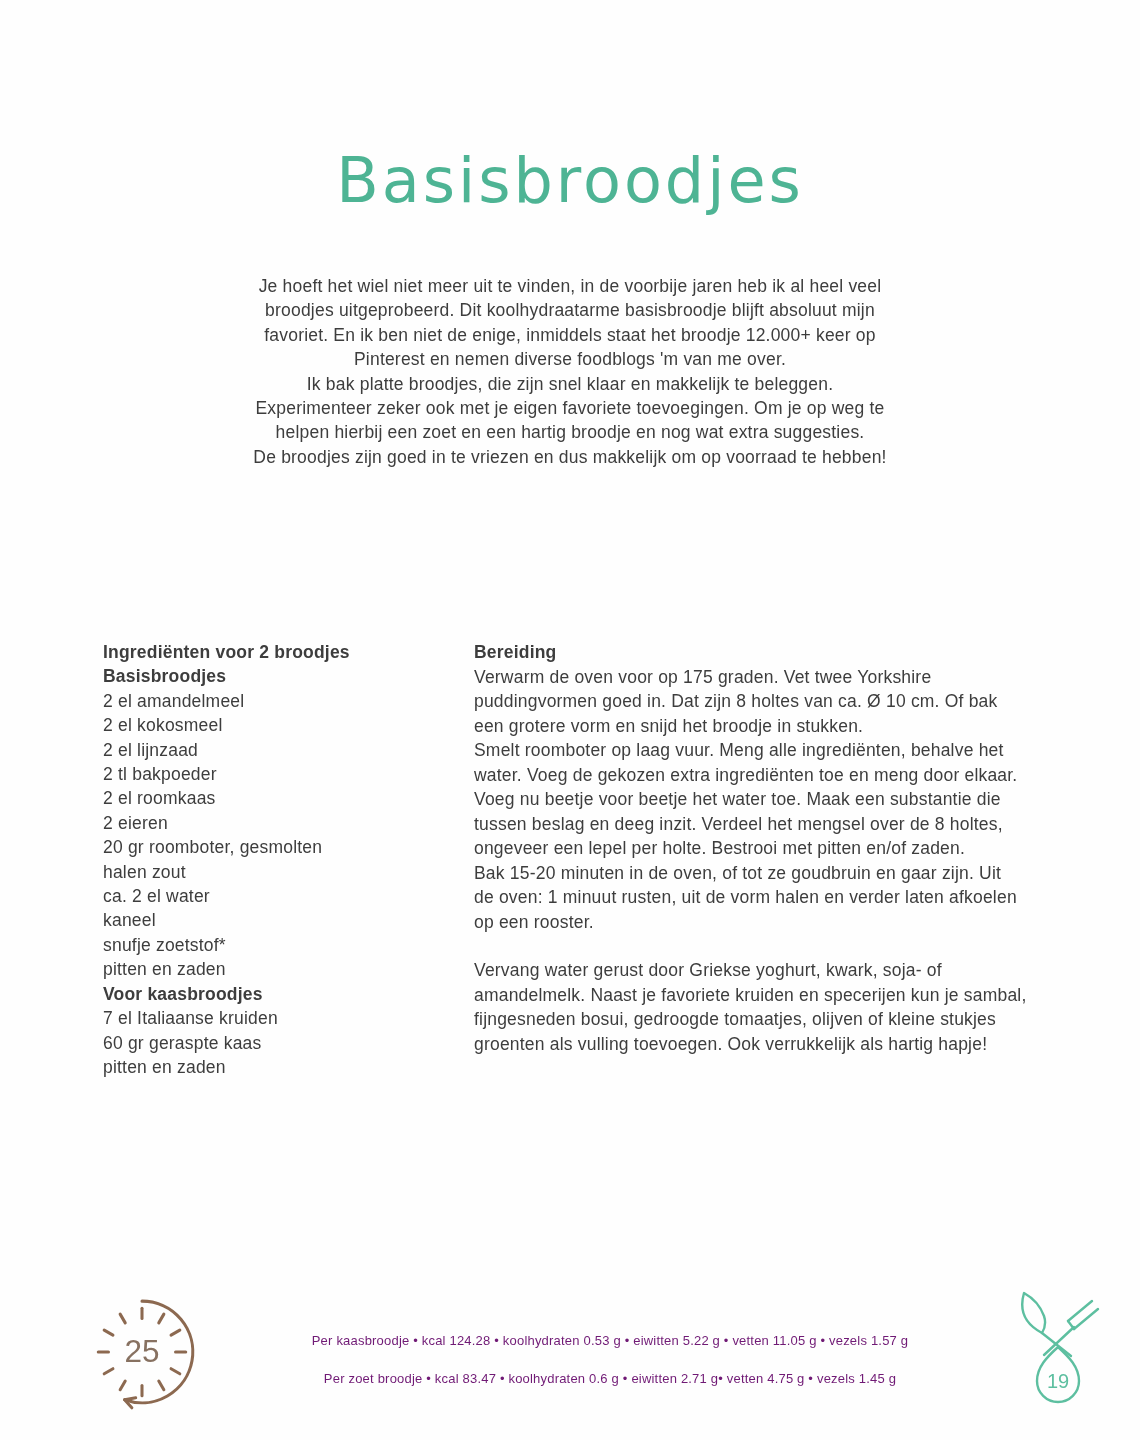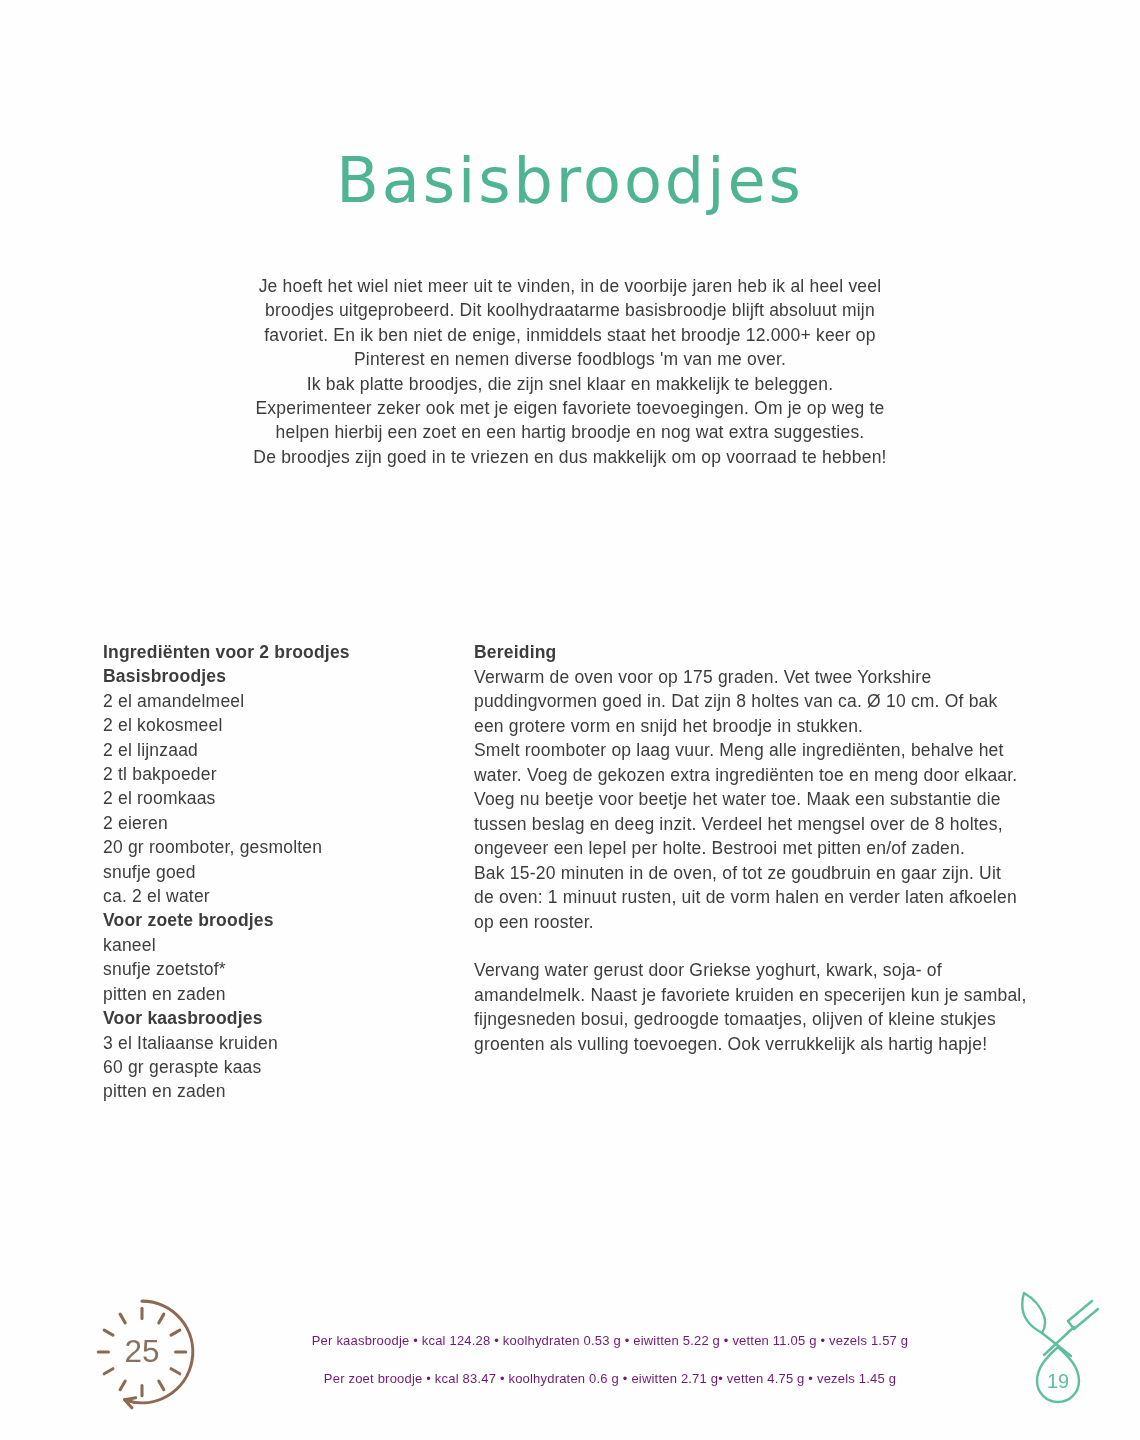--- a/index.html
+++ b/index.html
@@ -73,28 +73,27 @@
   <div class="ingredients">
     <div class="ing-line bold">Ingrediënten voor 2 broodjes</div>
     <div class="ing-line bold">Basisbroodjes</div>
     <div class="ing-line">2 el amandelmeel</div>
     <div class="ing-line">2 el kokosmeel</div>
     <div class="ing-line">2 el lijnzaad</div>
     <div class="ing-line">2 tl bakpoeder</div>
     <div class="ing-line">2 el roomkaas</div>
     <div class="ing-line">2 eieren</div>
     <div class="ing-line">20 gr roomboter, gesmolten</div>
-    <div class="ing-line">snufje goed</div>
+    <div class="ing-line">halen zout</div>
     <div class="ing-line">ca. 2 el water</div>
-    <div class="ing-line bold">Voor zoete broodjes</div>
     <div class="ing-line">kaneel</div>
     <div class="ing-line">snufje zoetstof*</div>
     <div class="ing-line">pitten en zaden</div>
     <div class="ing-line bold">Voor kaasbroodjes</div>
-    <div class="ing-line">3 el Italiaanse kruiden</div>
+    <div class="ing-line">7 el Italiaanse kruiden</div>
     <div class="ing-line">60 gr geraspte kaas</div>
     <div class="ing-line">pitten en zaden</div>
   </div>
 
   <div class="preparation">
     <div class="prep-heading">Bereiding</div>
     <div class="prep-para">Verwarm de oven voor op 175 graden. Vet twee Yorkshire
 puddingvormen goed in. Dat zijn 8 holtes van ca. Ø 10 cm. Of bak
 een grotere vorm en snijd het broodje in stukken.
 Smelt roomboter op laag vuur. Meng alle ingrediënten, behalve het

